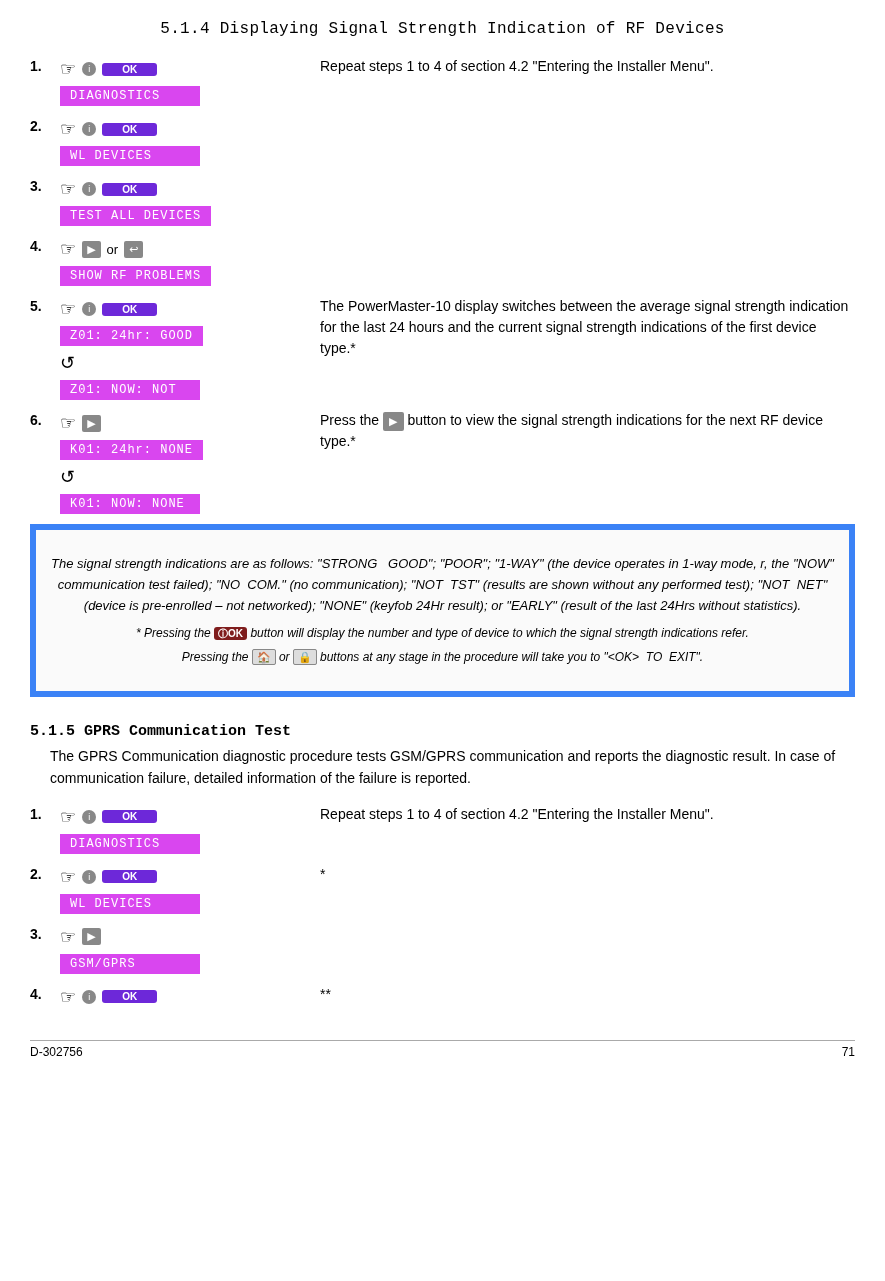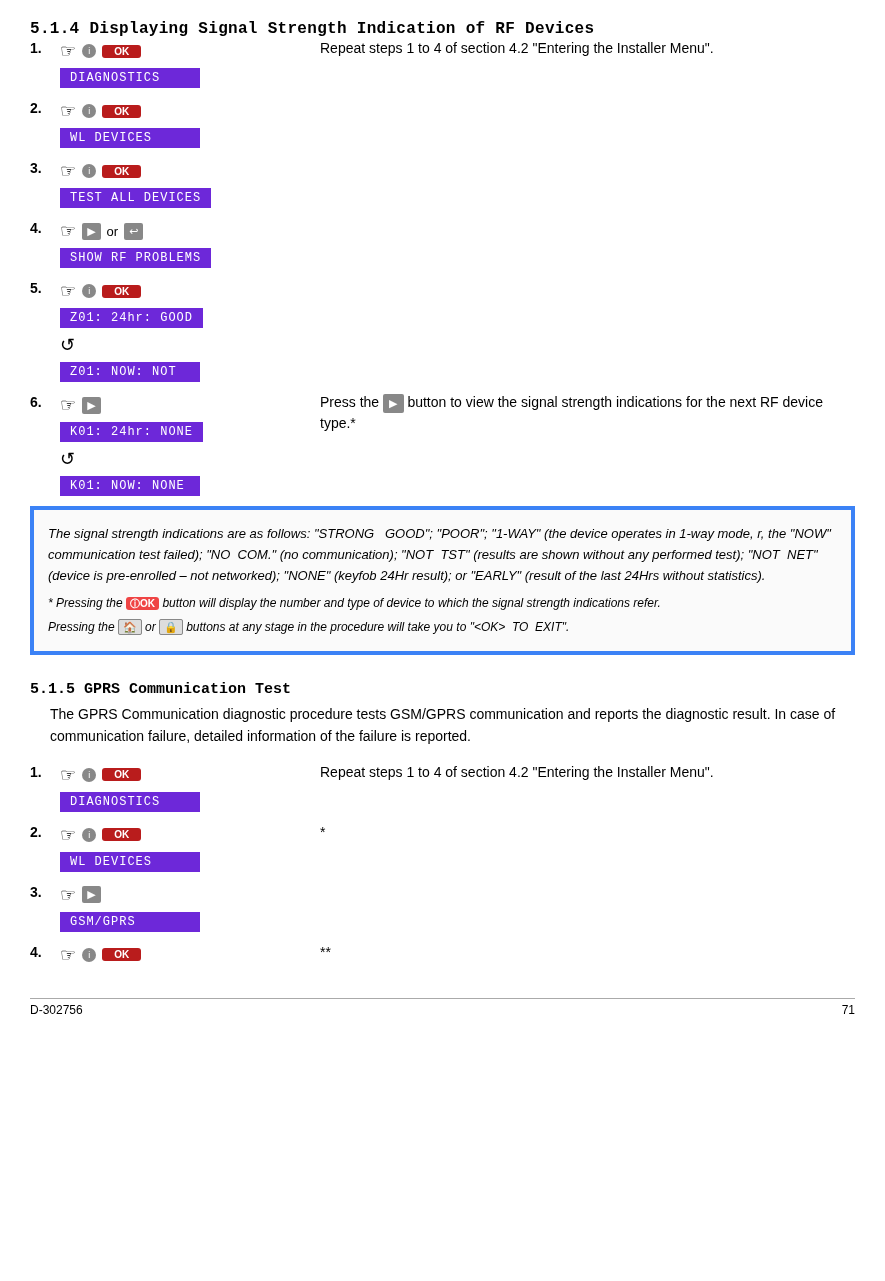--- a/index.html
+++ b/index.html
@@ -7,23 +7,25 @@
       font-family: Arial, sans-serif;
       font-size: 14px;
       background: #fff;
       color: #000;
       width: 885px;
       min-height: 1281px;
       padding: 20px 30px;
     }
     h1.section-title {
       font-size: 16px;
-      font-weight: bold;
+      font-weight: normal;
       font-family: 'Courier New', monospace;
+      margin-bottom: 18px;
       letter-spacing: 0.3px;
+      text-align: center;
     }
     h2.sub-section-title {
       font-size: 15px;
       font-weight: bold;
       font-family: 'Courier New', monospace;
       margin-bottom: 5px;
       margin-top: 10px;
     }
     .step-container {
       display: flex;
@@ -43,43 +45,43 @@
       align-items: flex-start;
       gap: 4px;
     }
     .step-right {
       flex: 1;
       padding-left: 20px;
       font-size: 14px;
       line-height: 1.5;
     }
     .lcd-box {
-      background: #6d28d9;
+      background: #d946ef;
       color: #fff;
       font-family: 'Courier New', monospace;
       font-size: 12px;
       padding: 3px 10px;
       letter-spacing: 1px;
       display: inline-block;
       min-width: 140px;
     }
     .button-row {
       display: flex;
       align-items: center;
       gap: 6px;
       margin: 2px 0;
     }
     .btn-hand {
       font-size: 18px;
     }
     .btn-ok {
-      background: #b91c1c;
+      background: #6d28d9;
       color: #fff;
       border-radius: 3px;
-      padding: 1px 12px;
+      padding: 1px 20px;
       font-size: 10px;
       font-weight: bold;
     }
     .btn-i {
       background: #888;
       color: #fff;
       border-radius: 50%;
       width: 14px;
       height: 14px;
       font-size: 9px;
@@ -99,27 +101,28 @@
       color: #fff;
       padding: 2px 5px;
       font-size: 11px;
       border-radius: 2px;
     }
     .refresh-icon {
       font-size: 18px;
       margin: 2px 0;
     }
     .note-box {
-      border: 4px solid #3b82f6;
-      padding: 14px 14px;
+      border: 6px solid #3b82f6;
+      padding: 24px 14px;
       font-size: 13px;
       line-height: 1.6;
       margin-top: 8px;
       font-style: italic;
       background: #fafafa;
+      text-align: center;
     }
     .or-text {
       font-size: 13px;
     }
     .gprs-intro {
       font-size: 14px;
       line-height: 1.6;
       margin-bottom: 14px;
       margin-left: 20px;
     }
@@ -207,20 +210,21 @@
   <div class="step-left">
     <div class="button-row">
       <span class="btn-hand">☞</span>
       <span class="btn-i">i</span>
       <span class="btn-ok">OK</span>
     </div>
     <div class="lcd-box">Z01: 24hr: GOOD</div>
     <div class="refresh-icon">↺</div>
     <div class="lcd-box">Z01: NOW: NOT</div>
   </div>
+  <div class="step-right">The PowerMaster-10 display switches between the average signal strength indication for the last 24 hours and the current signal strength indications of the first device type.*</div>
 </div>
 
 
 <div class="step-container">
   <div class="step-num">6.</div>
   <div class="step-left">
     <div class="button-row">
       <span class="btn-hand">☞</span>
       <span class="btn-arrow-right">▶</span>
     </div>
@@ -234,21 +238,21 @@
     <span> button to view the signal strength indications for the next RF device type.*</span>
   </div>
 </div>
 
 
 <div class="note-box">
   <div>
     <em>The signal strength indications are as follows: "STRONG&nbsp;&nbsp;&nbsp;GOOD"; "POOR"; "1-WAY" (the device operates in 1-way mode, r, the "NOW" communication test failed); "NO&nbsp;&nbsp;COM." (no communication); "NOT&nbsp;&nbsp;TST" (results are shown without any performed test); "NOT&nbsp;&nbsp;NET" (device is pre-enrolled – not networked); "NONE" (keyfob 24Hr result); or "EARLY" (result of the last 24Hrs without statistics).</em>
   </div>
   <div class="asterisk-note" style="margin-top:8px;">
-    <em>* Pressing the <span style="background:#ef4444;color:#fff;border-radius:3px;padding:1px 4px;font-size:10px;font-weight:bold;font-style:normal;">ⓘOK</span> button will display the number and type of device to which the signal strength indications refer.</em>
+    <em>* Pressing the <span style="background:#7f1d1d;color:#fff;border-radius:3px;padding:1px 4px;font-size:10px;font-weight:bold;font-style:normal;">ⓘOK</span> button will display the number and type of device to which the signal strength indications refer.</em>
   </div>
   <div class="asterisk-note" style="margin-top:4px;">
     <em>Pressing the <span style="background:#ddd;border:1px solid #888;border-radius:2px;padding:1px 4px;font-size:11px;font-style:normal;">🏠</span> or <span style="background:#ddd;border:1px solid #888;border-radius:2px;padding:1px 4px;font-size:11px;font-style:normal;">🔒</span> buttons at any stage in the procedure will take you to "&lt;OK&gt;&nbsp;&nbsp;TO&nbsp;&nbsp;EXIT".</em>
   </div>
 </div>
 
 <br>
 
 
 <h2 class="sub-section-title">5.1.5 GPRS Communication Test</h2>

